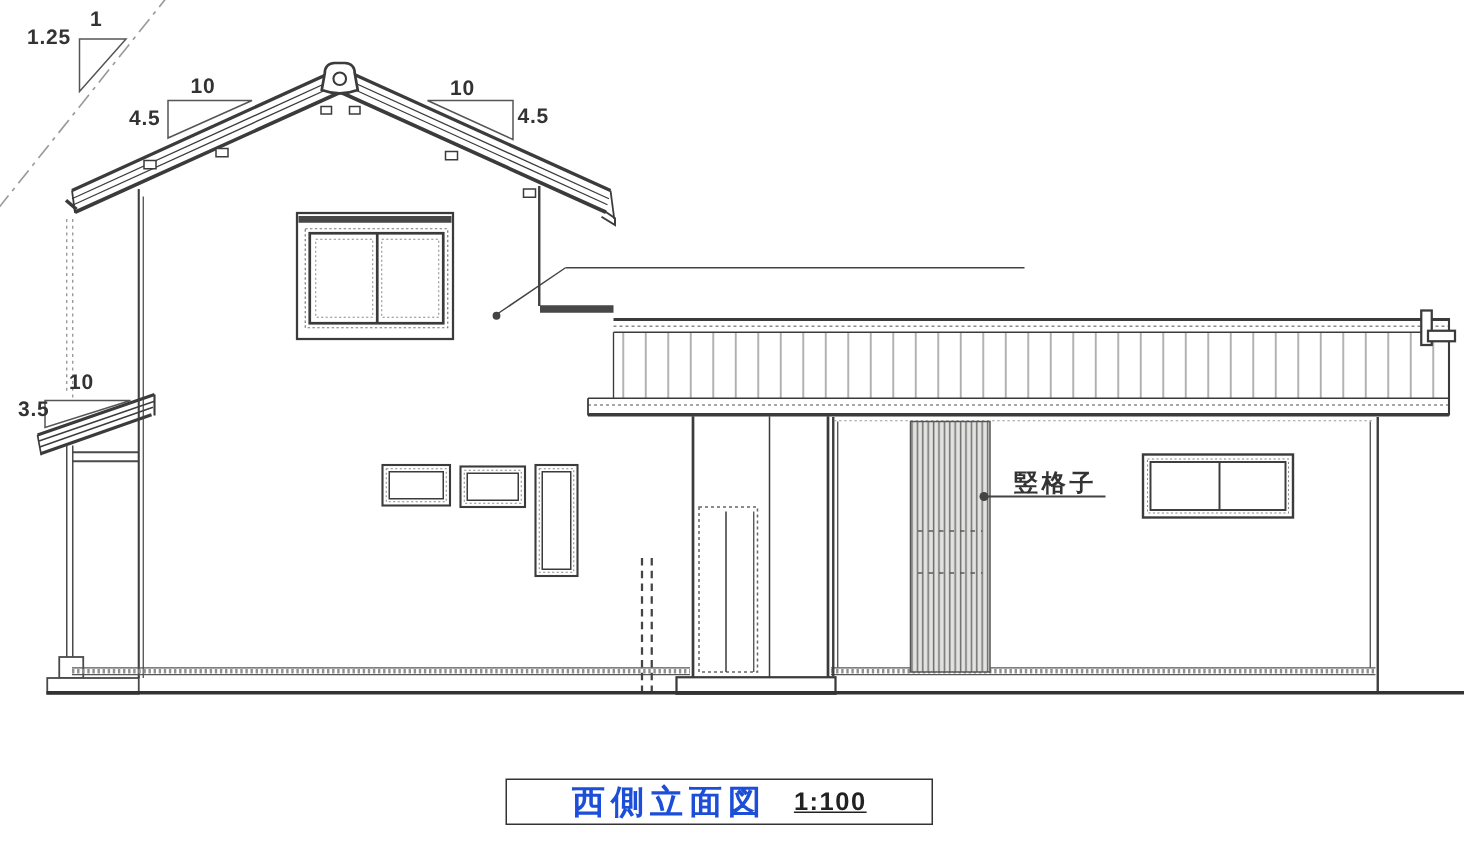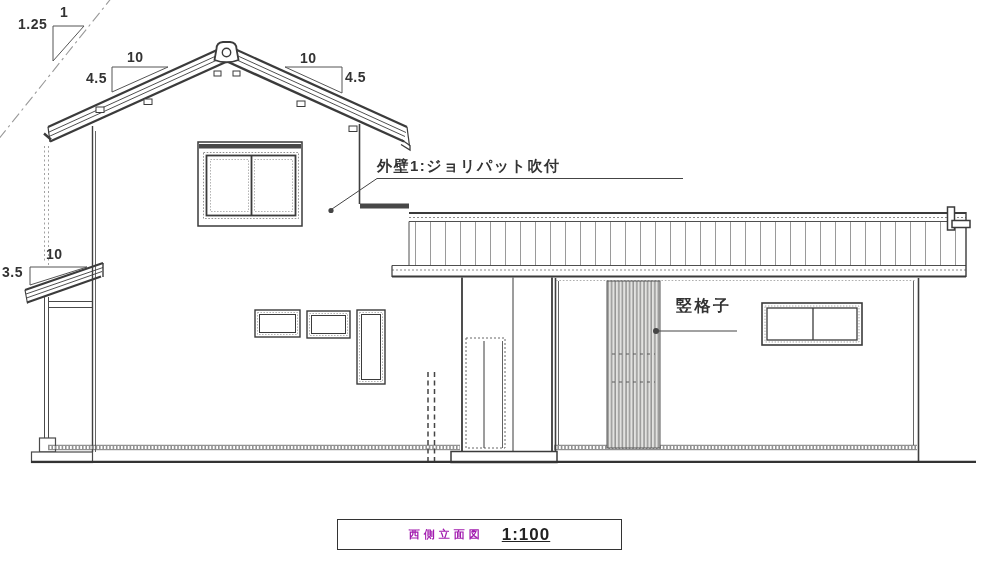--- a/index.html
+++ b/index.html
@@ -10,21 +10,21 @@
   }
   .canvas svg{position:absolute;left:0;top:0;}
   .lbl{position:absolute;white-space:nowrap;color:#333;}
   .num{font-size:14px;font-weight:600;letter-spacing:.5px;}
   .ann{font-size:15px;font-weight:700;letter-spacing:1.5px;}
   .title-block{
     position:absolute;left:337px;top:519px;width:283px;height:29px;
     border:1.7px solid #333;display:flex;align-items:center;justify-content:center;
     gap:18px;background:#fff;
   }
-  .title-block .t{font-size:11px;font-weight:700;letter-spacing:4px;color:#a21caf;}
+  .title-block .t{font-size:22px;font-weight:700;letter-spacing:4px;color:#1d4ed8;}
   .title-block .s{font-size:17px;font-weight:700;letter-spacing:1px;color:#222;text-decoration:underline;}
 </style>
 </head>
 <body>
 
 <div class="canvas">
 
 <svg width="982" height="571" viewBox="0 0 982 571">
   <defs>
     <pattern id="seams" x="409" y="221" width="15" height="44" patternUnits="userSpaceOnUse">
@@ -199,23 +199,22 @@
   </g>
 </svg>
 
 <div class="lbl num" style="left:60px;top:4px;">1</div>
 <div class="lbl num" style="left:18px;top:16px;">1.25</div>
 <div class="lbl num" style="left:127px;top:49px;">10</div>
 <div class="lbl num" style="left:86px;top:70px;">4.5</div>
 <div class="lbl num" style="left:300px;top:50px;">10</div>
 <div class="lbl num" style="left:345px;top:69px;">4.5</div>
 <div class="lbl num" style="left:46px;top:246px;">10</div>
-<div class="lbl num" style="left:2px;top:264px;">3.5</div>
-
-<div class="lbl ann" style="left:377px;top:157px;">外壁1:ジョリパット吹付</div>
-<div class="lbl ann" style="left:676px;top:296px;letter-spacing:2.5px;font-size:16px;">竪格子</div>
+<div class="lbl num" style="left:12px;top:264px;">3.5</div>
+
+<div class="lbl ann" style="left:676px;top:312px;letter-spacing:2.5px;font-size:16px;">竪格子</div>
 
 <div class="title-block">
   <span class="t">西側立面図</span>
   <span class="s">1:100</span>
 </div>
 
 </div>
 
 </body></html>

